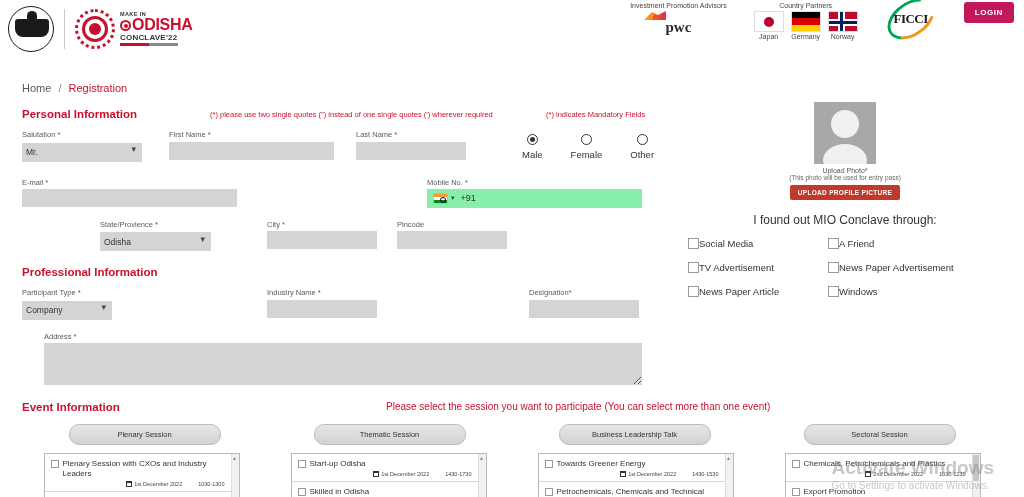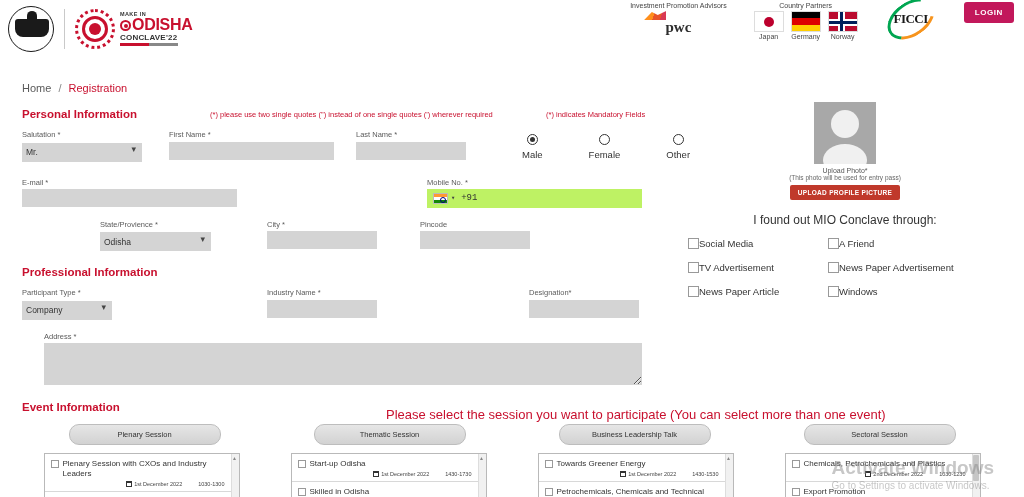--- a/index.html
+++ b/index.html
@@ -82,27 +82,27 @@
   .row { display: flex; margin-top: 10px; }
   .fld { position: relative; }
   .lbl { font-size: 7.5px; color: #5b5b5b; display: block; margin-bottom: 2px; }
   .inp { background: #d4d4d4; border: none; height: 18px; width: 100%; }
   .sel { background: #d4d4d4; border: none; height: 19px; width: 100%; font-size: 8.5px;
     padding: 0 4px; color: #333; font-family: "Liberation Sans", sans-serif;
     -webkit-appearance: none; appearance: none; }
   .selwrap { position: relative; }
   .selwrap:after { content: "\25BE"; position: absolute; right: 6px; top: 3px; font-size: 9px; color: #444; pointer-events: none; }
 
-  .gender-box { position: absolute; left: 500px; top: 26px; display: flex; gap: 46px; }
+  .gender-box { position: absolute; left: 500px; top: 26px; display: flex; gap: 28px; }
   .gitem { text-align: center; }
   .radio { width: 11px; height: 11px; border-radius: 50%; border: 1.3px solid #333; margin: 0 auto; position: relative; background:#fff; cursor:pointer;}
   .radio.on:after { content:""; position:absolute; inset:2px; border-radius:50%; background:#333; }
   .gitem span { display: block; font-size: 9.5px; color: #333; margin-top: 4px; }
 
-  .mob-wrap { display: flex; background: #bef264; height: 19px; align-items: center; font-family: Liberation Mono, monospace; }
+  .mob-wrap { display: flex; background: #86efac; height: 19px; align-items: center; }
   .mob-flag { width: 15px; height: 11px; margin: 0 3px 0 6px; background: linear-gradient(#ff9933 0 33.3%, #fff 33.3% 66.6%, #138808 66.6% 100%); border:.5px solid #bbb; position:relative;}
   .mob-flag:after { content:""; position:absolute; left:5.5px; top:3.5px; width:4px; height:4px; border-radius:50%; border:.8px solid #000080;}
   .mob-caret { font-size: 7px; color: #444; margin-right: 6px; }
   .mob-code { font-size: 9px; color: #333; }
 
   textarea.inp-area { background: #d4d4d4; border: none; width: 100%; height: 42px; resize: vertical; }
 
   
   .right-panel { position: absolute; right: 14px; top: 8px; width: 330px; text-align: center; }
   .avatar { width: 62px; height: 62px; background: #a8a8a8; margin: 0 auto; position: relative; overflow: hidden; }
@@ -113,21 +113,21 @@
   .up-btn { background: #c0392b; color: #fff; border: none; font-size: 6.5px; font-weight: bold;
     padding: 4px 8px; margin-top: 3px; cursor: pointer; border-radius: 2px; letter-spacing:.3px;}
   .found-title { font-size: 12px; color: #333; margin-top: 13px; }
   .cb-grid { display: grid; grid-template-columns: 140px 1fr; gap: 13px 0; margin-top: 11px; padding-left: 8px; text-align: left; }
   .cb-item { display: flex; align-items: center; }
   .cb { width: 11px; height: 11px; border: 1.2px solid #999; background: #fff; cursor:pointer; flex:none;}
   .cb-item span { font-size: 9.5px; color: #333; }
 
   
   .event-head { position: relative; margin-top: 12px; }
-  .event-note { position: absolute; left: 364px; top: 6px; color: #c8102e; font-size: 13px; }
+  .event-note { position: absolute; left: 364px; top: 0; color: #c8102e; font-size: 10px; }
   .tabs { display: flex; margin-top: 11px; }
   .tab-cell { flex: 1; display: flex; justify-content: center; }
   .tab { background: linear-gradient(#e6e6e6,#d2d2d2); border: 1px solid #bdbdbd; border-radius: 10px;
     font-size: 7.5px; color: #333; padding: 5px 0; width: 152px; text-align: center; cursor: pointer; }
   .cards { display: flex; margin-top: 8px; gap: 8px; }
   .card-col { flex: 1; display:flex; justify-content:center; }
   .card { width: 196px; height: 86px; border: 1px solid #b9b9b9; background: #fff; overflow: hidden; position: relative; }
   .card-scroll { position: absolute; right: 0; top: 0; width: 8px; height: 100%; background: #f1f1f1; border-left: 1px solid #ddd; }
   .card-thumb { position: absolute; right: 1px; top: 1px; width: 6px; height: 26px; background: #c6c6c6; border-radius: 1px; }
   .card-arrow { position:absolute; right:1px; top:1px; width:6px; text-align:center; font-size:5px; color:#888; }
@@ -272,21 +272,21 @@
         <div class="selwrap">
           <select class="sel">
             <option>Odisha</option>
           </select>
         </div>
       </div>
       <div class="fld" style="width:110px; margin-left:56px;">
         <label class="lbl">City *</label>
         <input class="inp" type="text" value="" style="">
       </div>
-      <div class="fld" style="width:110px; margin-left:43px;">
+      <div class="fld" style="width:110px; margin-left:20px;">
         <label class="lbl">Pincode</label>
         <input class="inp" type="text" value="" style="">
       </div>
     </div>
 
     <div class="section-title" style="margin-top:15px;">Professional Information</div>
 
     <div class="row" style="margin-top:10px;">
       <div class="fld" style="width:90px;">
         <label class="lbl">Participant Type *</label>

